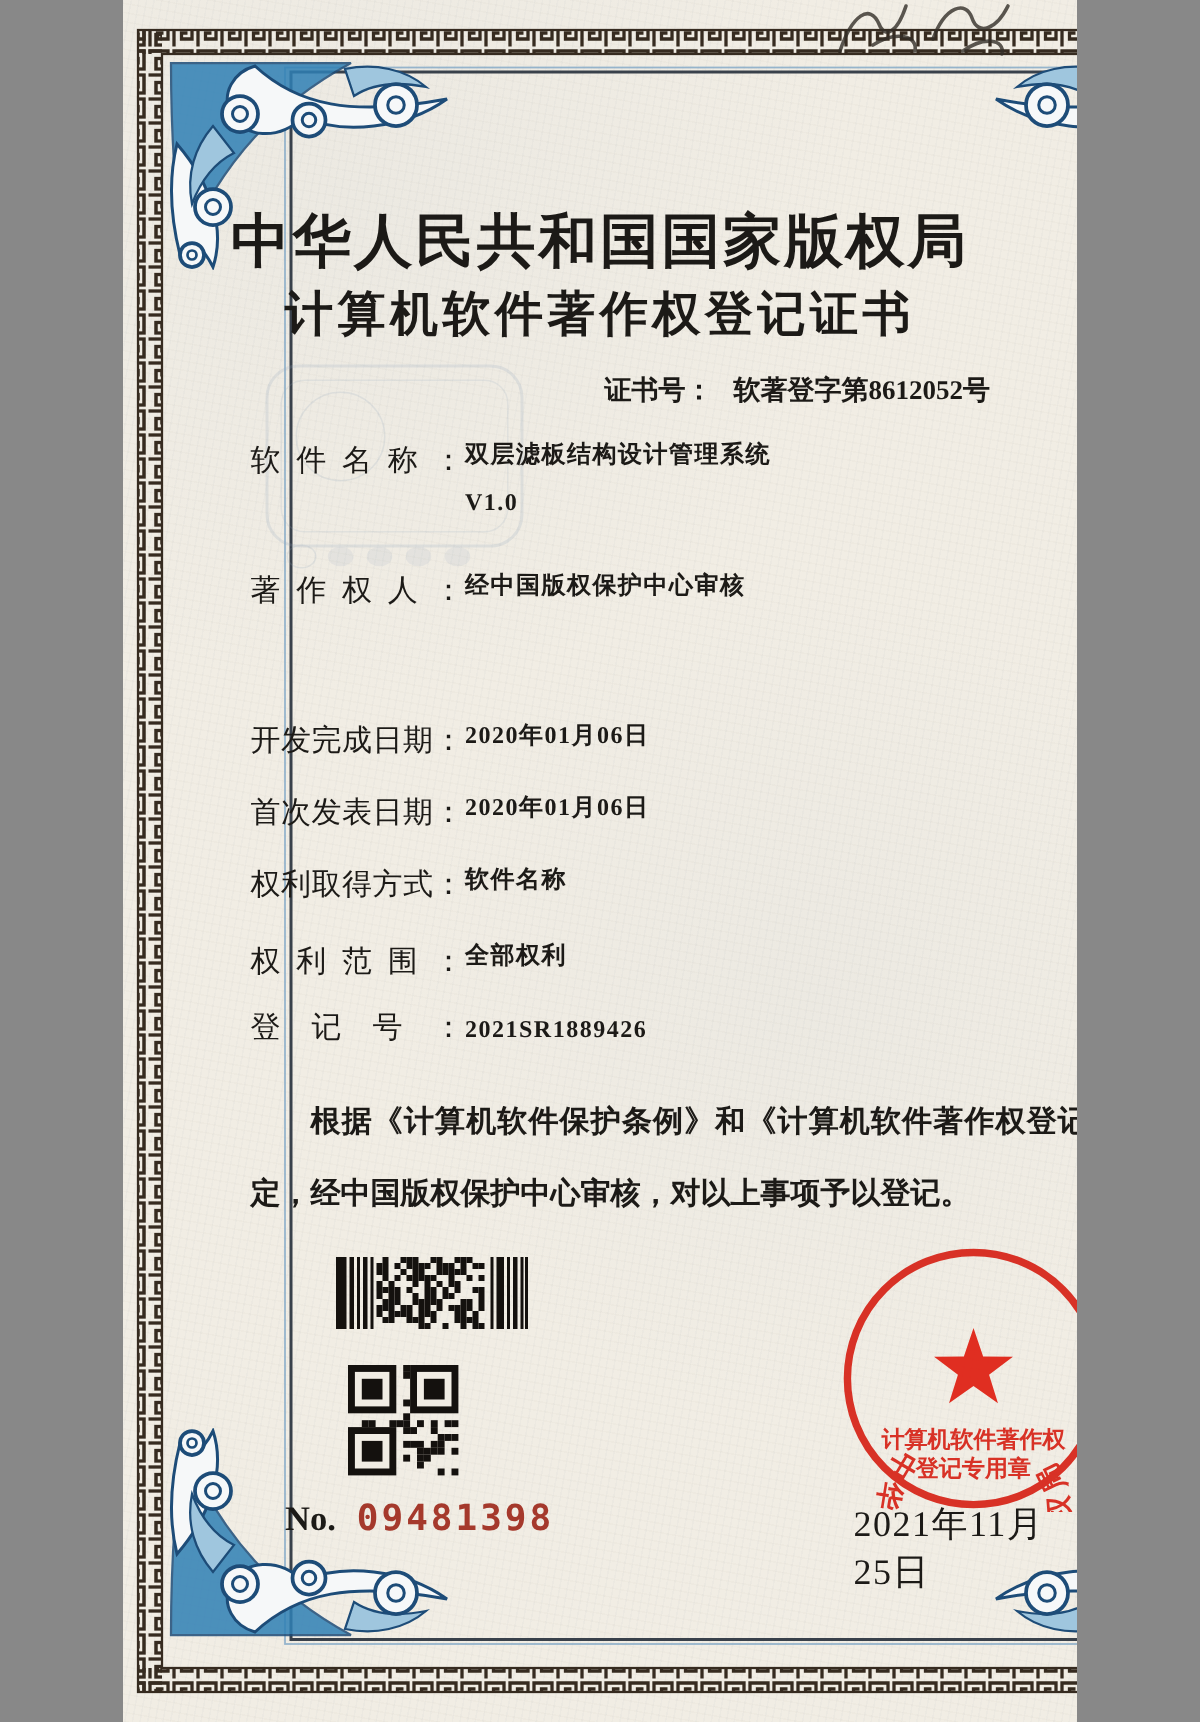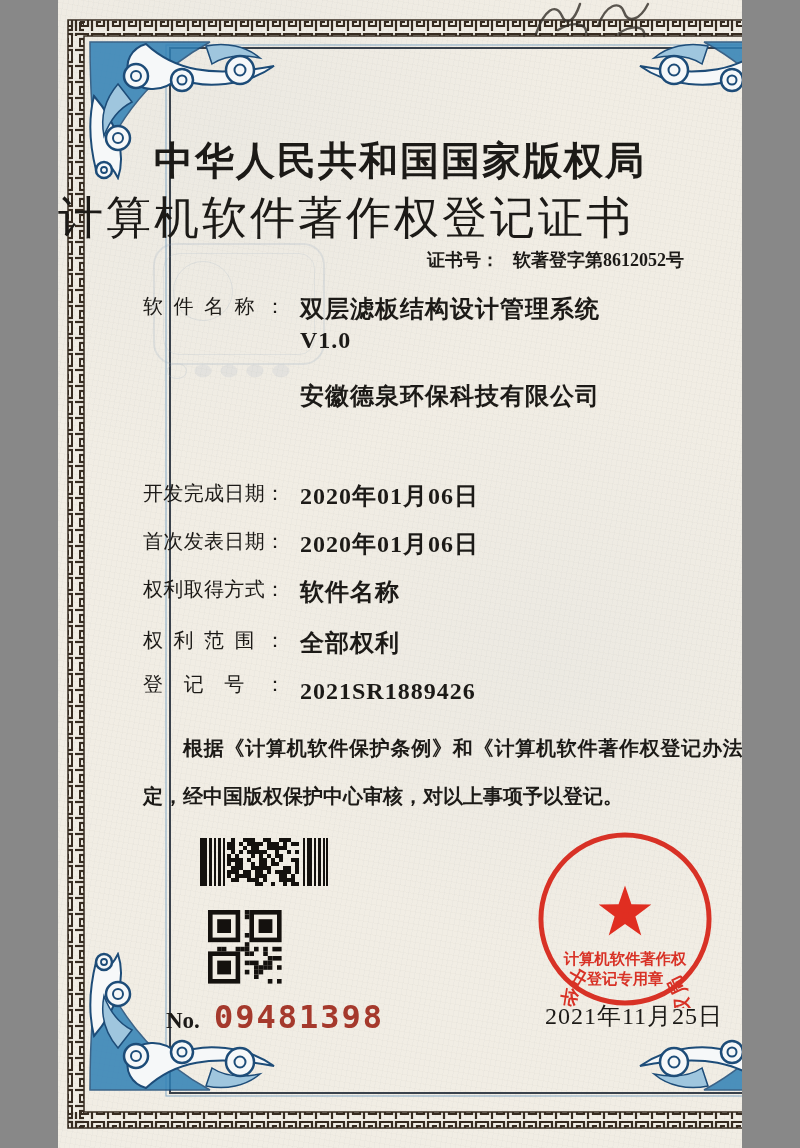--- a/index.html
+++ b/index.html
@@ -1,17 +1,17 @@
 <!DOCTYPE html>
 <html><head>
 <meta charset="utf-8">
 <style>
   html,body{margin:0;padding:0;background:#888;}
   .page{
-    position:relative;width:684px;height:1148px;margin:0 auto;overflow:hidden;
+    position:relative;width:636px;height:1148px;margin:0 auto;overflow:hidden;
     font-family:"Liberation Serif","DejaVu Serif",serif;color:#1c1a17;
     background:
       radial-gradient(circle at 25% 12%, rgba(140,160,185,.05), rgba(140,160,185,0) 30%),
       radial-gradient(circle at 72% 58%, rgba(140,160,185,.05), rgba(140,160,185,0) 35%),
       repeating-linear-gradient(100deg, rgba(130,145,165,.045) 0 1px, rgba(0,0,0,0) 1px 5px),
       repeating-linear-gradient(10deg, rgba(160,150,130,.04) 0 1px, rgba(0,0,0,0) 1px 6px),
       #f1ede4;
   }
   svg{display:block;}
 
@@ -20,50 +20,50 @@
   .corner{position:absolute;width:190px;height:140px;z-index:2;}
   .fl-tl{left:30px;top:40px;}
   .fl-tr{left:578px;top:40px;transform:scaleX(-1);}
   .fl-bl{left:30px;top:952px;transform:scaleY(-1);}
   .fl-br{left:578px;top:952px;transform:scale(-1,-1);}
   .handwriting{position:absolute;left:440px;top:0;z-index:3;}
 
   
   .authority{position:absolute;left:0;top:134px;width:100%;text-align:center;
     font-size:39px;font-weight:bold;letter-spacing:2px;z-index:4;}
-  .doc-title{position:absolute;left:0;top:188px;width:100%;
-    font-size:45px;font-weight:normal;letter-spacing:3px;z-index:4;}
+  .doc-title{position:absolute;left:0;top:188px;width:100%;text-align:center;
+    font-size:32px;font-weight:bold;letter-spacing:3px;z-index:4;}
   .certno{position:absolute;top:248px;right:58px;font-size:18px;font-weight:bold;z-index:4;margin-left:12px;}
   .certno .lbl{margin-right:14px;}
 
   
   .ghost{position:absolute;left:95px;top:243px;width:168px;height:118px;
     border:2px solid rgba(150,168,190,.38);border-radius:22px;opacity:.55;z-index:3;}
   .ghost .inner{position:absolute;inset:8px;border:1.5px solid rgba(150,168,190,.3);border-radius:16px;}
   .ghost .ring{position:absolute;left:18px;top:16px;width:58px;height:58px;
     border:1.5px solid rgba(150,168,190,.35);border-radius:50%;}
   .ghost .dot{position:absolute;left:12px;bottom:-16px;width:18px;height:14px;border-radius:50%;
     border:1.5px solid rgba(150,168,190,.35);
     box-shadow:26px 0 0 -1.5px rgba(150,168,190,.25), 52px 0 0 -1.5px rgba(150,168,190,.25),
                78px 0 0 -1.5px rgba(150,168,190,.25), 104px 0 0 -1.5px rgba(150,168,190,.25);}
 
   
   .field-label{position:absolute;left:85px;width:142px;font-size:20px;font-weight:normal;
     text-align:justify;text-align-last:justify;z-index:4;}
-  .field-value{position:absolute;left:242px;font-size:24px;font-weight:bold;
+  .field-value{position:absolute;left:228px;font-size:16px;font-weight:bold;
     letter-spacing:1px;z-index:4;white-space:nowrap;}
   .statement{position:absolute;left:85px;top:724px;width:662px;font-size:20px;font-weight:600;
     line-height:48px;text-indent:2em;text-align:justify;z-index:4;}
 
   
   .barcode{position:absolute;left:142px;top:838px;z-index:4;}
   .qrcode{position:absolute;left:150px;top:910px;z-index:4;}
   .serial{position:absolute;left:108px;top:998px;z-index:4;font-size:23px;font-weight:bold;}
   .serial .num{font-family:"DejaVu Sans Mono","Liberation Mono",monospace;
-    font-size:32px;color:#a5392c;letter-spacing:2px;margin-left:14px;font-weight:bold;}
+    font-size:24px;color:#a5392c;letter-spacing:2px;margin-left:14px;font-weight:bold;}
 
   
   .seal{position:absolute;left:478px;top:830px;z-index:5;opacity:.95;}
   .seal text{font-family:"Liberation Serif","DejaVu Serif",serif;font-weight:bold;fill:#d7281c;}
   .issue-date{position:absolute;left:487px;top:1000px;font-size:24px;font-weight:normal;
     letter-spacing:1px;z-index:6;}
 </style>
 </head>
 <body>
 
@@ -132,21 +132,22 @@
   <div class="ghost">
     <div class="inner"></div>
     <div class="ring"></div>
     <div class="dot"></div>
   </div>
 
   <div class="field-label" style="top:293px">软件名称：</div>
   <div class="field-value" style="top:293px">双层滤板结构设计管理系统</div>
   <div class="field-value" style="top:327px">V1.0</div>
 
-  <div class="field-value" style="top:380px">安徽德泉环保科技有限公司</div>
+  <div class="field-label" style="top:380px">著作权人：</div>
+  <div class="field-value" style="top:380px">经中国版权保护中心审核</div>
 
   <div class="field-label" style="top:480px">开发完成日期：</div>
   <div class="field-value" style="top:480px">2020年01月06日</div>
 
   <div class="field-label" style="top:528px">首次发表日期：</div>
   <div class="field-value" style="top:528px">2020年01月06日</div>
 
   <div class="field-label" style="top:576px">权利取得方式：</div>
   <div class="field-value" style="top:576px">软件名称</div>
 

